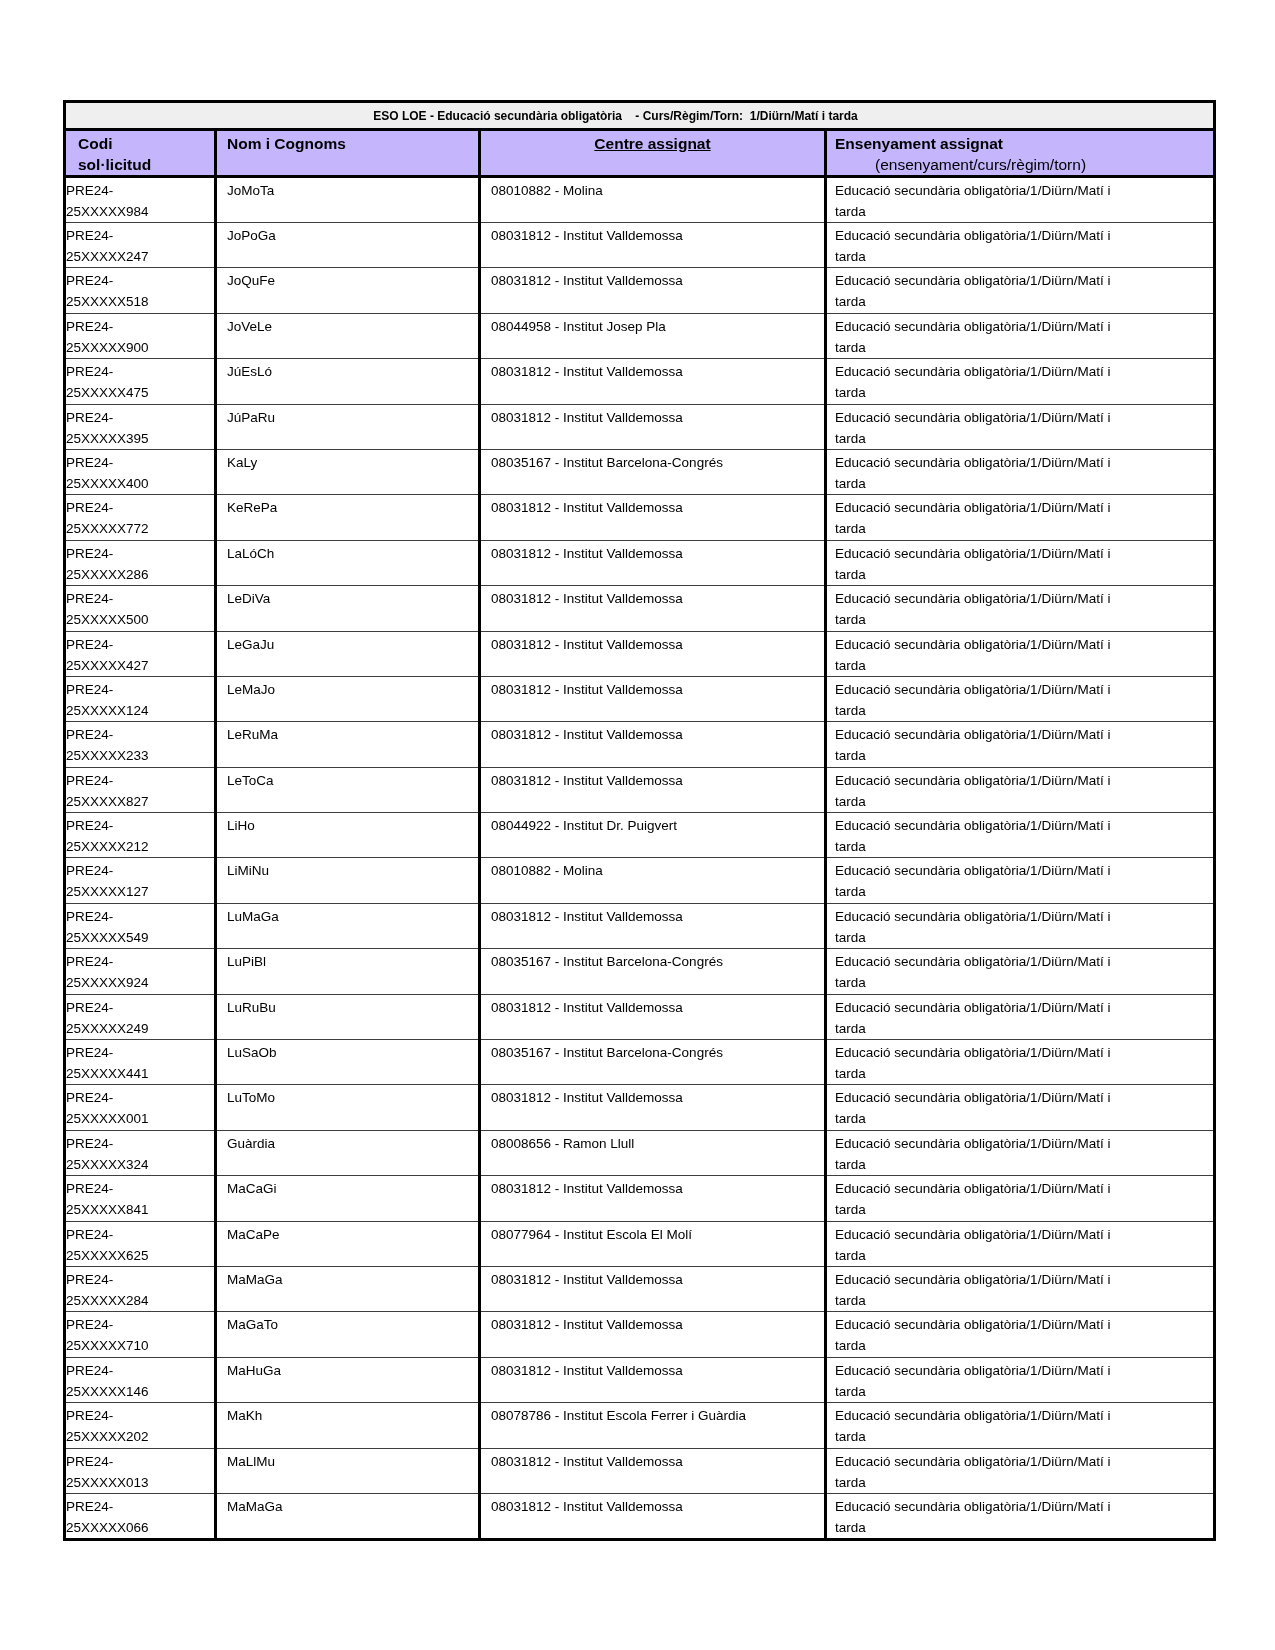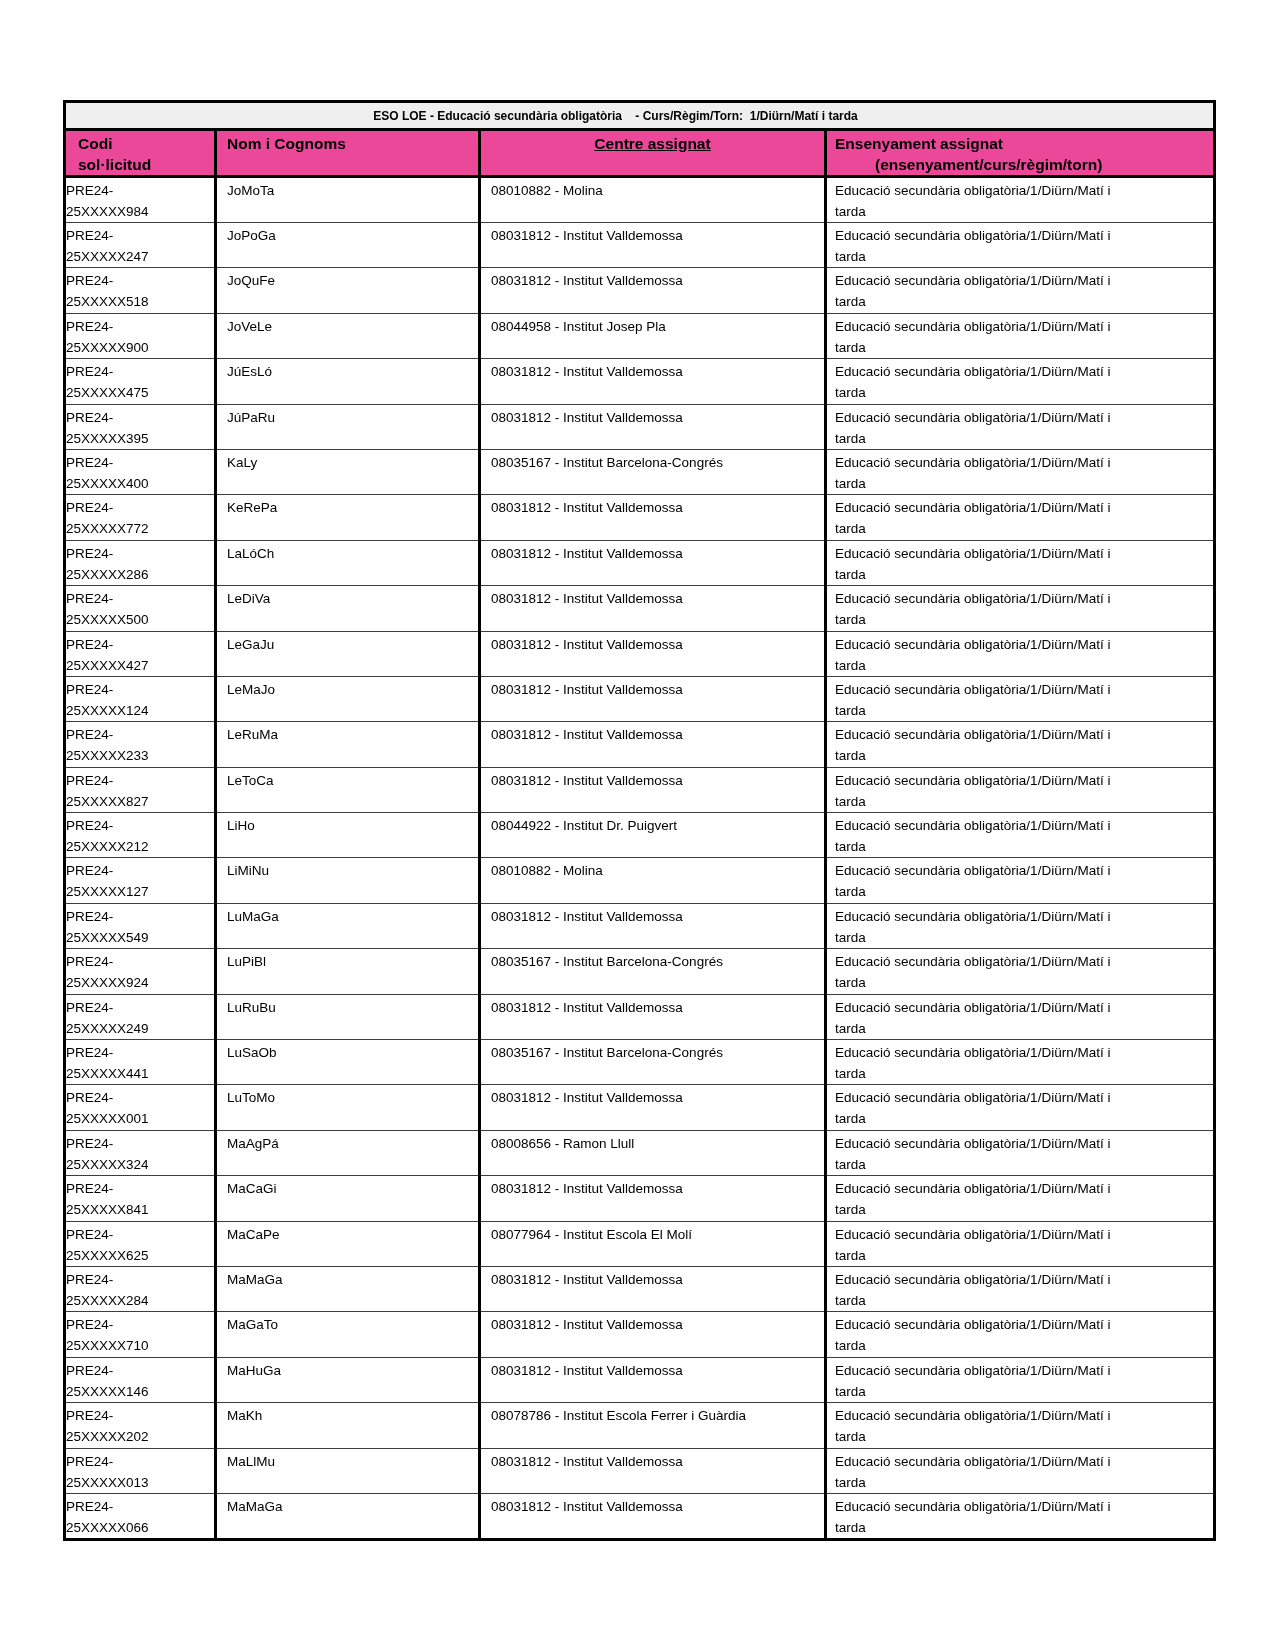--- a/index.html
+++ b/index.html
@@ -45,32 +45,32 @@
     text-align: center;
     vertical-align: middle;
     line-height: 16px;
     white-space: pre;
     padding: 2px 48px 2px 0;
   }
 
   
   tr.header-row th {
     height: 47px;
-    background: #ec4899;
+    background: #c4b5fd;
     border-bottom: 3px solid #000;
     font-size: 15.5px;
     font-weight: bold;
     line-height: 21px;
     padding-top: 2px;
   }
   th.col-codi   { padding-left: 12px; }
   th.col-nom    { padding-left: 10px; }
   th.col-centre { text-align: center; text-decoration: underline; }
   th.col-ens    { padding-left: 8px; margin-top: 16px; }
-  th.col-ens .hdr-line2 { padding-left: 40px; font-weight: bold; }
+  th.col-ens .hdr-line2 { padding-left: 40px; font-weight: normal; }
 
   
   tbody tr { height: 45.4px; }
   tbody td {
     border-bottom: 1.5px solid #3e3e3e;
     padding-top: 2px;
   }
   td.cell-codi   { }
   td.cell-nom    { padding-left: 10px; }
   td.cell-centre { padding-left: 10px; }
@@ -376,21 +376,21 @@
       <div>Educació secundària obligatòria/1/Diürn/Matí i</div>
       <div>tarda</div>
     </td>
   </tr>
 
   <tr>
     <td class="cell-codi">
       <div>PRE24-</div>
       <div>25XXXXX324</div>
     </td>
-    <td class="cell-nom">MaAgPá</td>
+    <td class="cell-nom">Guàrdia</td>
     <td class="cell-centre">08008656 - Ramon Llull</td>
     <td class="cell-ens">
       <div>Educació secundària obligatòria/1/Diürn/Matí i</div>
       <div>tarda</div>
     </td>
   </tr>
 
   <tr>
     <td class="cell-codi">
       <div>PRE24-</div>

